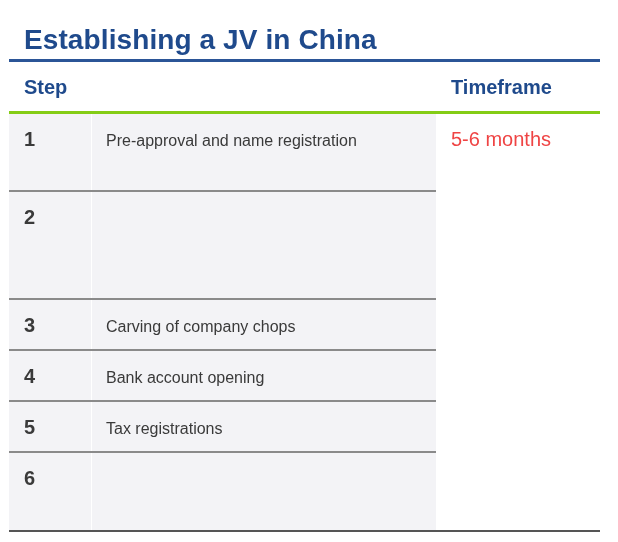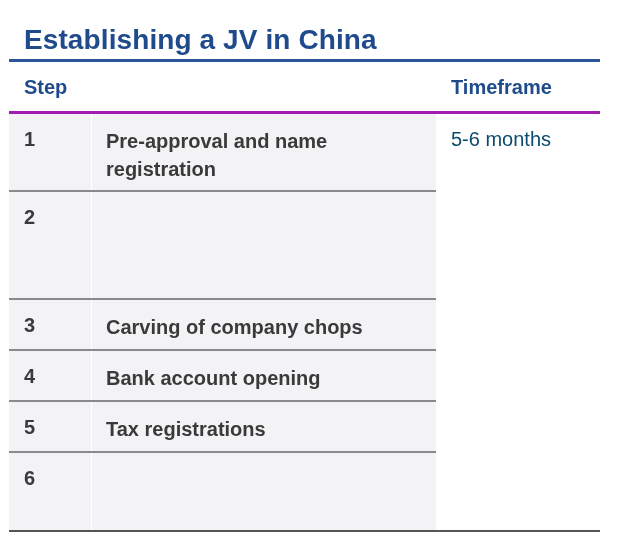--- a/index.html
+++ b/index.html
@@ -5,45 +5,45 @@
     html, body { margin: 0; padding: 0; background: #ffffff; }
     body { width: 618px; height: 542px; position: relative; overflow: hidden;
            font-family: "Liberation Sans", "DejaVu Sans", sans-serif; }
     .title {
       position: absolute; left: 24px; top: 24px;
       font-size: 28px; font-weight: bold; color: #1f4a8c; letter-spacing: 0.1px;
     }
     .table { position: absolute; left: 9px; top: 59px; width: 591px; }
     .hdr {
       position: relative; height: 49px;
-      border-top: 3px solid #2b5597; border-bottom: 3px solid #a21caf;
+      border-top: 3px solid #2b5597; border-bottom: 3px solid #84cc16;
     }
     .hdr span {
       position: absolute; top: 14px; font-size: 20px; font-weight: bold; color: #1f4a8c;
     }
     .h-step { left: 15px; }
     .h-proc { left: 98px; margin-top: 40px; }
     .h-time { left: 442px; }
 
     .body { position: relative; }
     .row {
       position: relative; display: flex; width: 427px; background: #f3f3f6;
       border-bottom: 2px solid #8a8a8a;
     }
     .row.last { border-bottom: none; }
     .cell-step {
       width: 83px; border-right: 1px solid #ffffff; box-sizing: border-box;
       padding: 14px 0 0 15px; font-size: 20px; font-weight: bold; color: #3a3a3a;
     }
     .cell-proc {
-      flex: 1; padding: 13px 8px 10px 14px; font-size: 20px; font-weight: bold;
+      flex: 1; padding: 13px 8px 10px 14px; font-size: 16px; font-weight: normal;
       color: #3a3a3a; line-height: 28px;
     }
     .time {
-      position: absolute; left: 442px; top: 14px; font-size: 20px; color: #0c4a6e;
+      position: absolute; left: 442px; top: 14px; font-size: 20px; color: #ef4444;
     }
     .bottom-line {
       position: absolute; left: 0; width: 591px; height: 2px; background: #555555;
     }
   </style>
 </head>
 <body>
 
 <div class="title">Establishing a JV in China</div>
 

